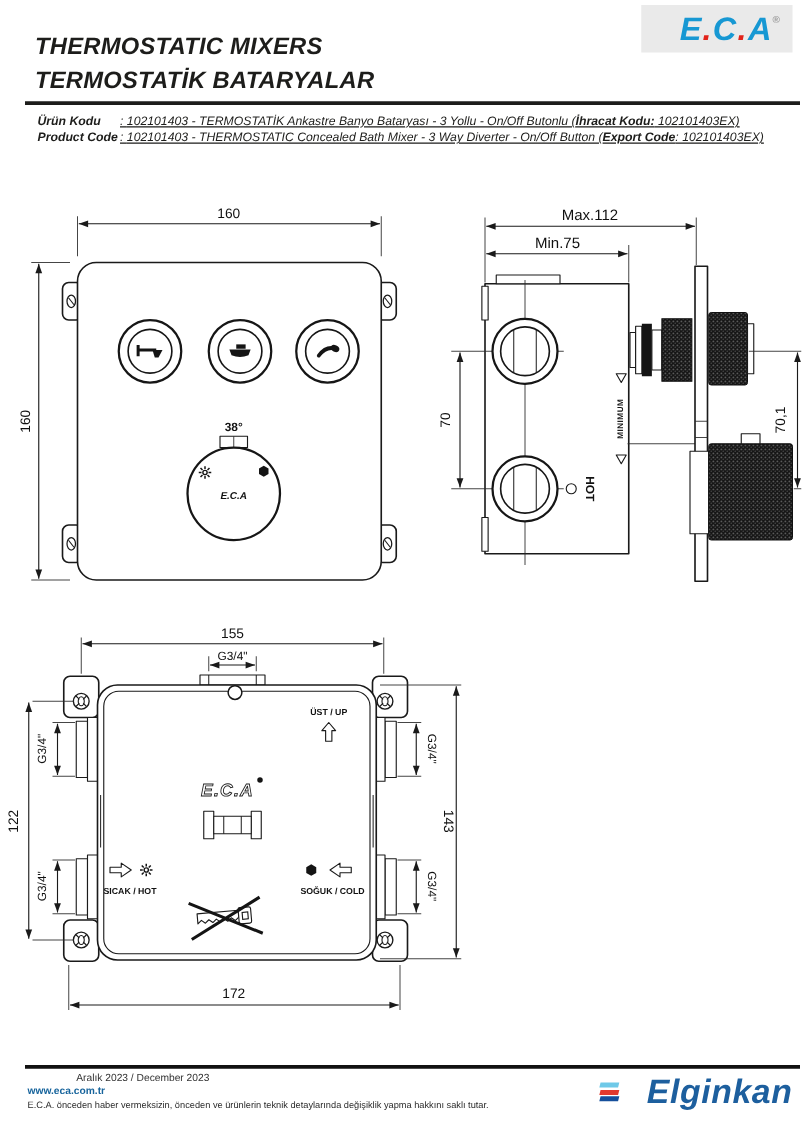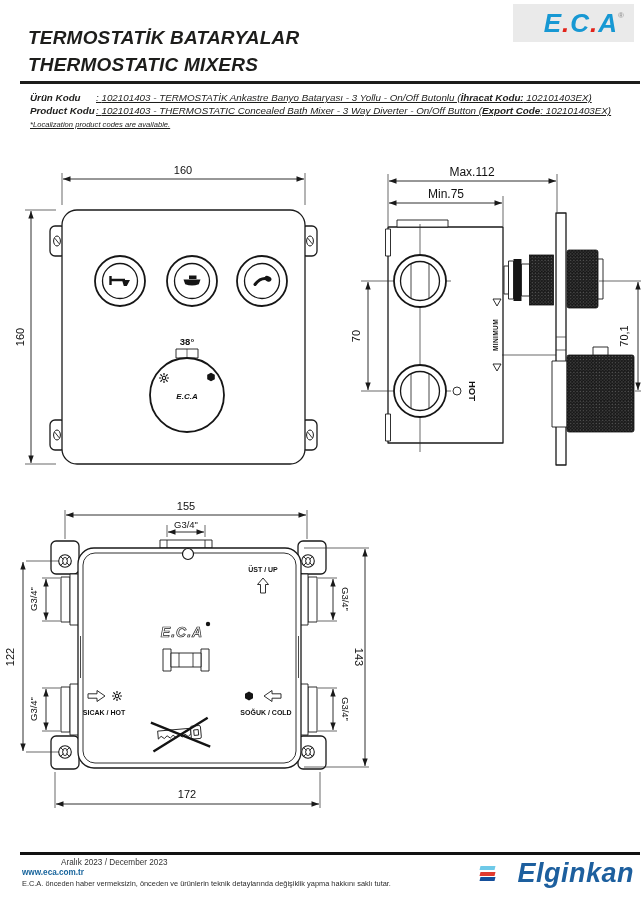--- a/index.html
+++ b/index.html
@@ -59,29 +59,28 @@
 </style>
 </head>
 <body>
 
 <div class="page">
 
   <div class="logo-box">
     <span class="logo-text"><span>E</span><span class="dot">.</span><span>C</span><span class="dot">.</span><span>A</span><span class="logo-reg">®</span></span>
   </div>
   <div class="titles">
+    <div>THERMOSTATIC MIXERS</div>
     <div>TERMOSTATİK BATARYALAR</div>
-    <div>THERMOSTATIC MIXERS</div>
   </div>
   <div class="rule"></div>
 
   <div class="info">
     <div><span class="lbl">Ürün Kodu</span><span>: </span><span>102101403 - TERMOSTATİK Ankastre Banyo Bataryası - 3 Yollu - On/Off Butonlu (</span><span class="b">İhracat Kodu:</span><span> 102101403EX)</span></div>
-    <div><span class="lbl">Product Kodu</span><span>: </span><span>102101403 - THERMOSTATIC Concealed Bath Mixer - 3 Way Diverter - On/Off Button (</span><span class="b">Export Code</span><span>: 102101403EX)</span></div>
-    <div class="note">*Localization product codes are available.</div>
+    <div><span class="lbl">Product Code</span><span>: </span><span>102101403 - THERMOSTATIC Concealed Bath Mixer - 3 Way Diverter - On/Off Button (</span><span class="b">Export Code</span><span>: 102101403EX)</span></div>
   </div>
 
   <svg class="draw" width="642" height="700" viewBox="0 150 642 700">
     <defs>
       <marker id="arr" viewBox="0 0 10 10" refX="10" refY="5" markerWidth="11" markerHeight="7.5" orient="auto-start-reverse" markerUnits="userSpaceOnUse">
         <path d="M0,1.4 L10,5 L0,8.6 Z" fill="#1a1a1a"></path>
       </marker>
       <pattern id="knurl" width="3.2" height="3.2" patternUnits="userSpaceOnUse">
         <rect width="3.2" height="3.2" fill="#161616"></rect>
         <circle cx="1.1" cy="1.1" r="0.75" fill="#5a5a5a"></circle>

